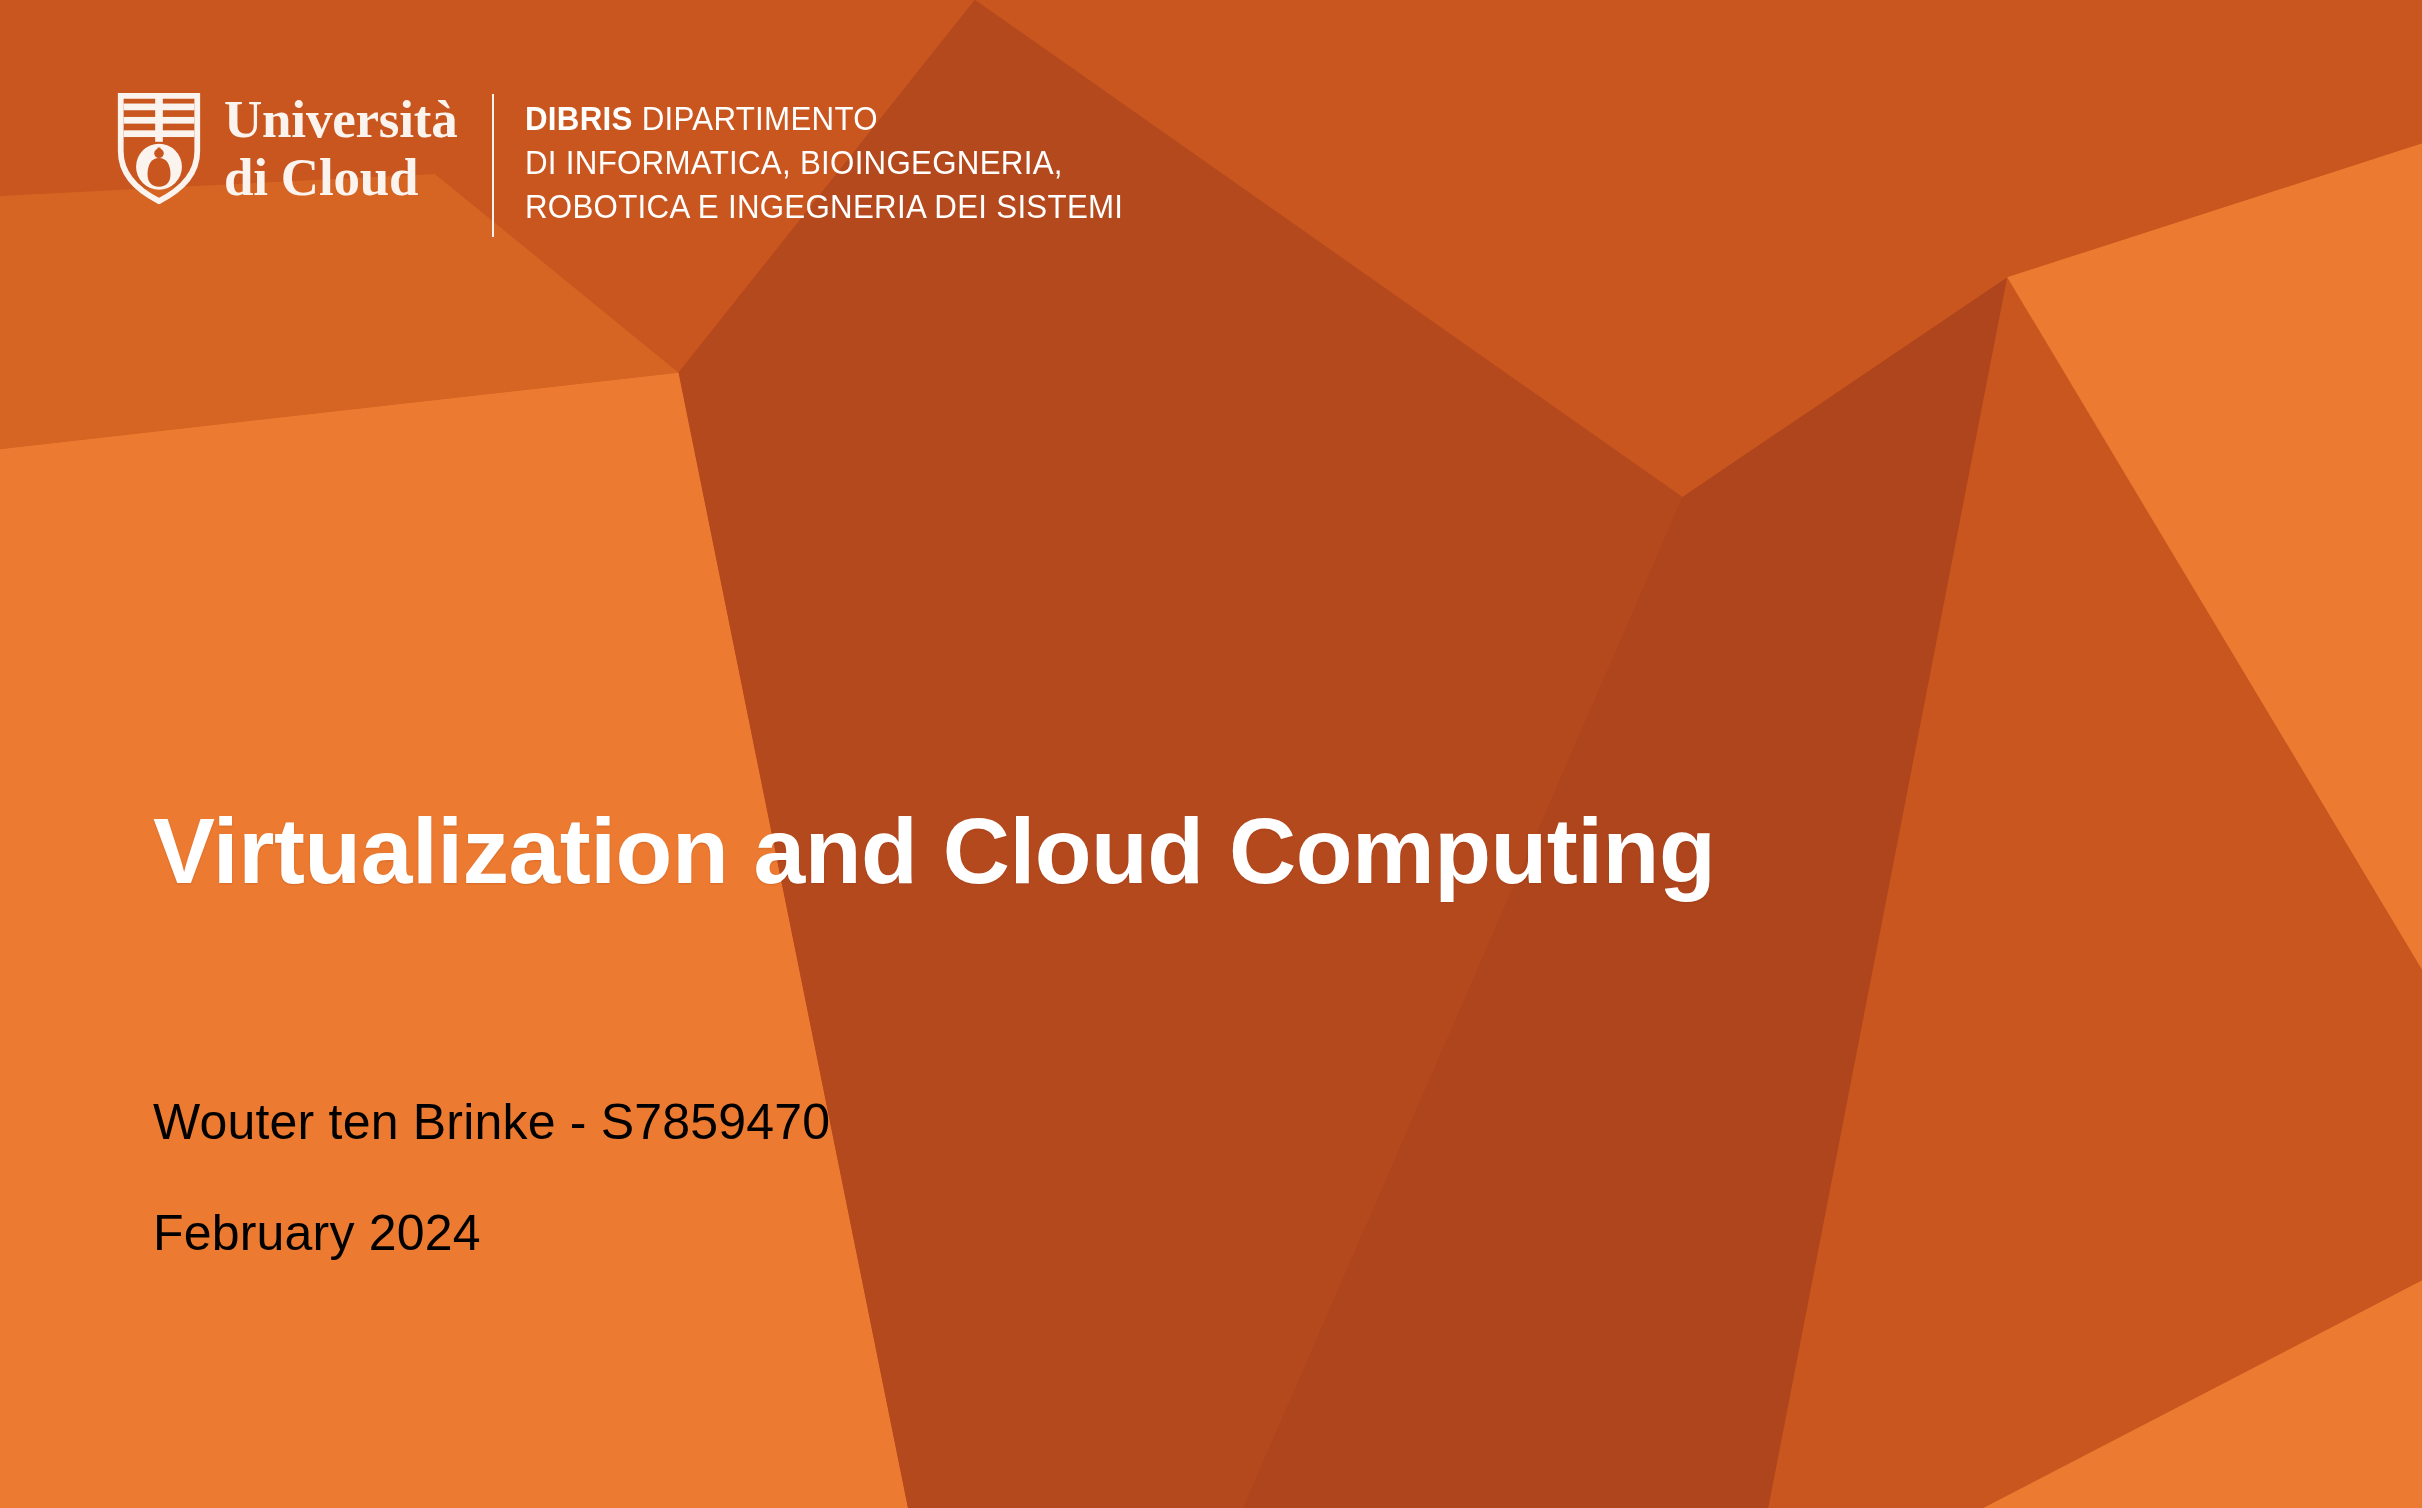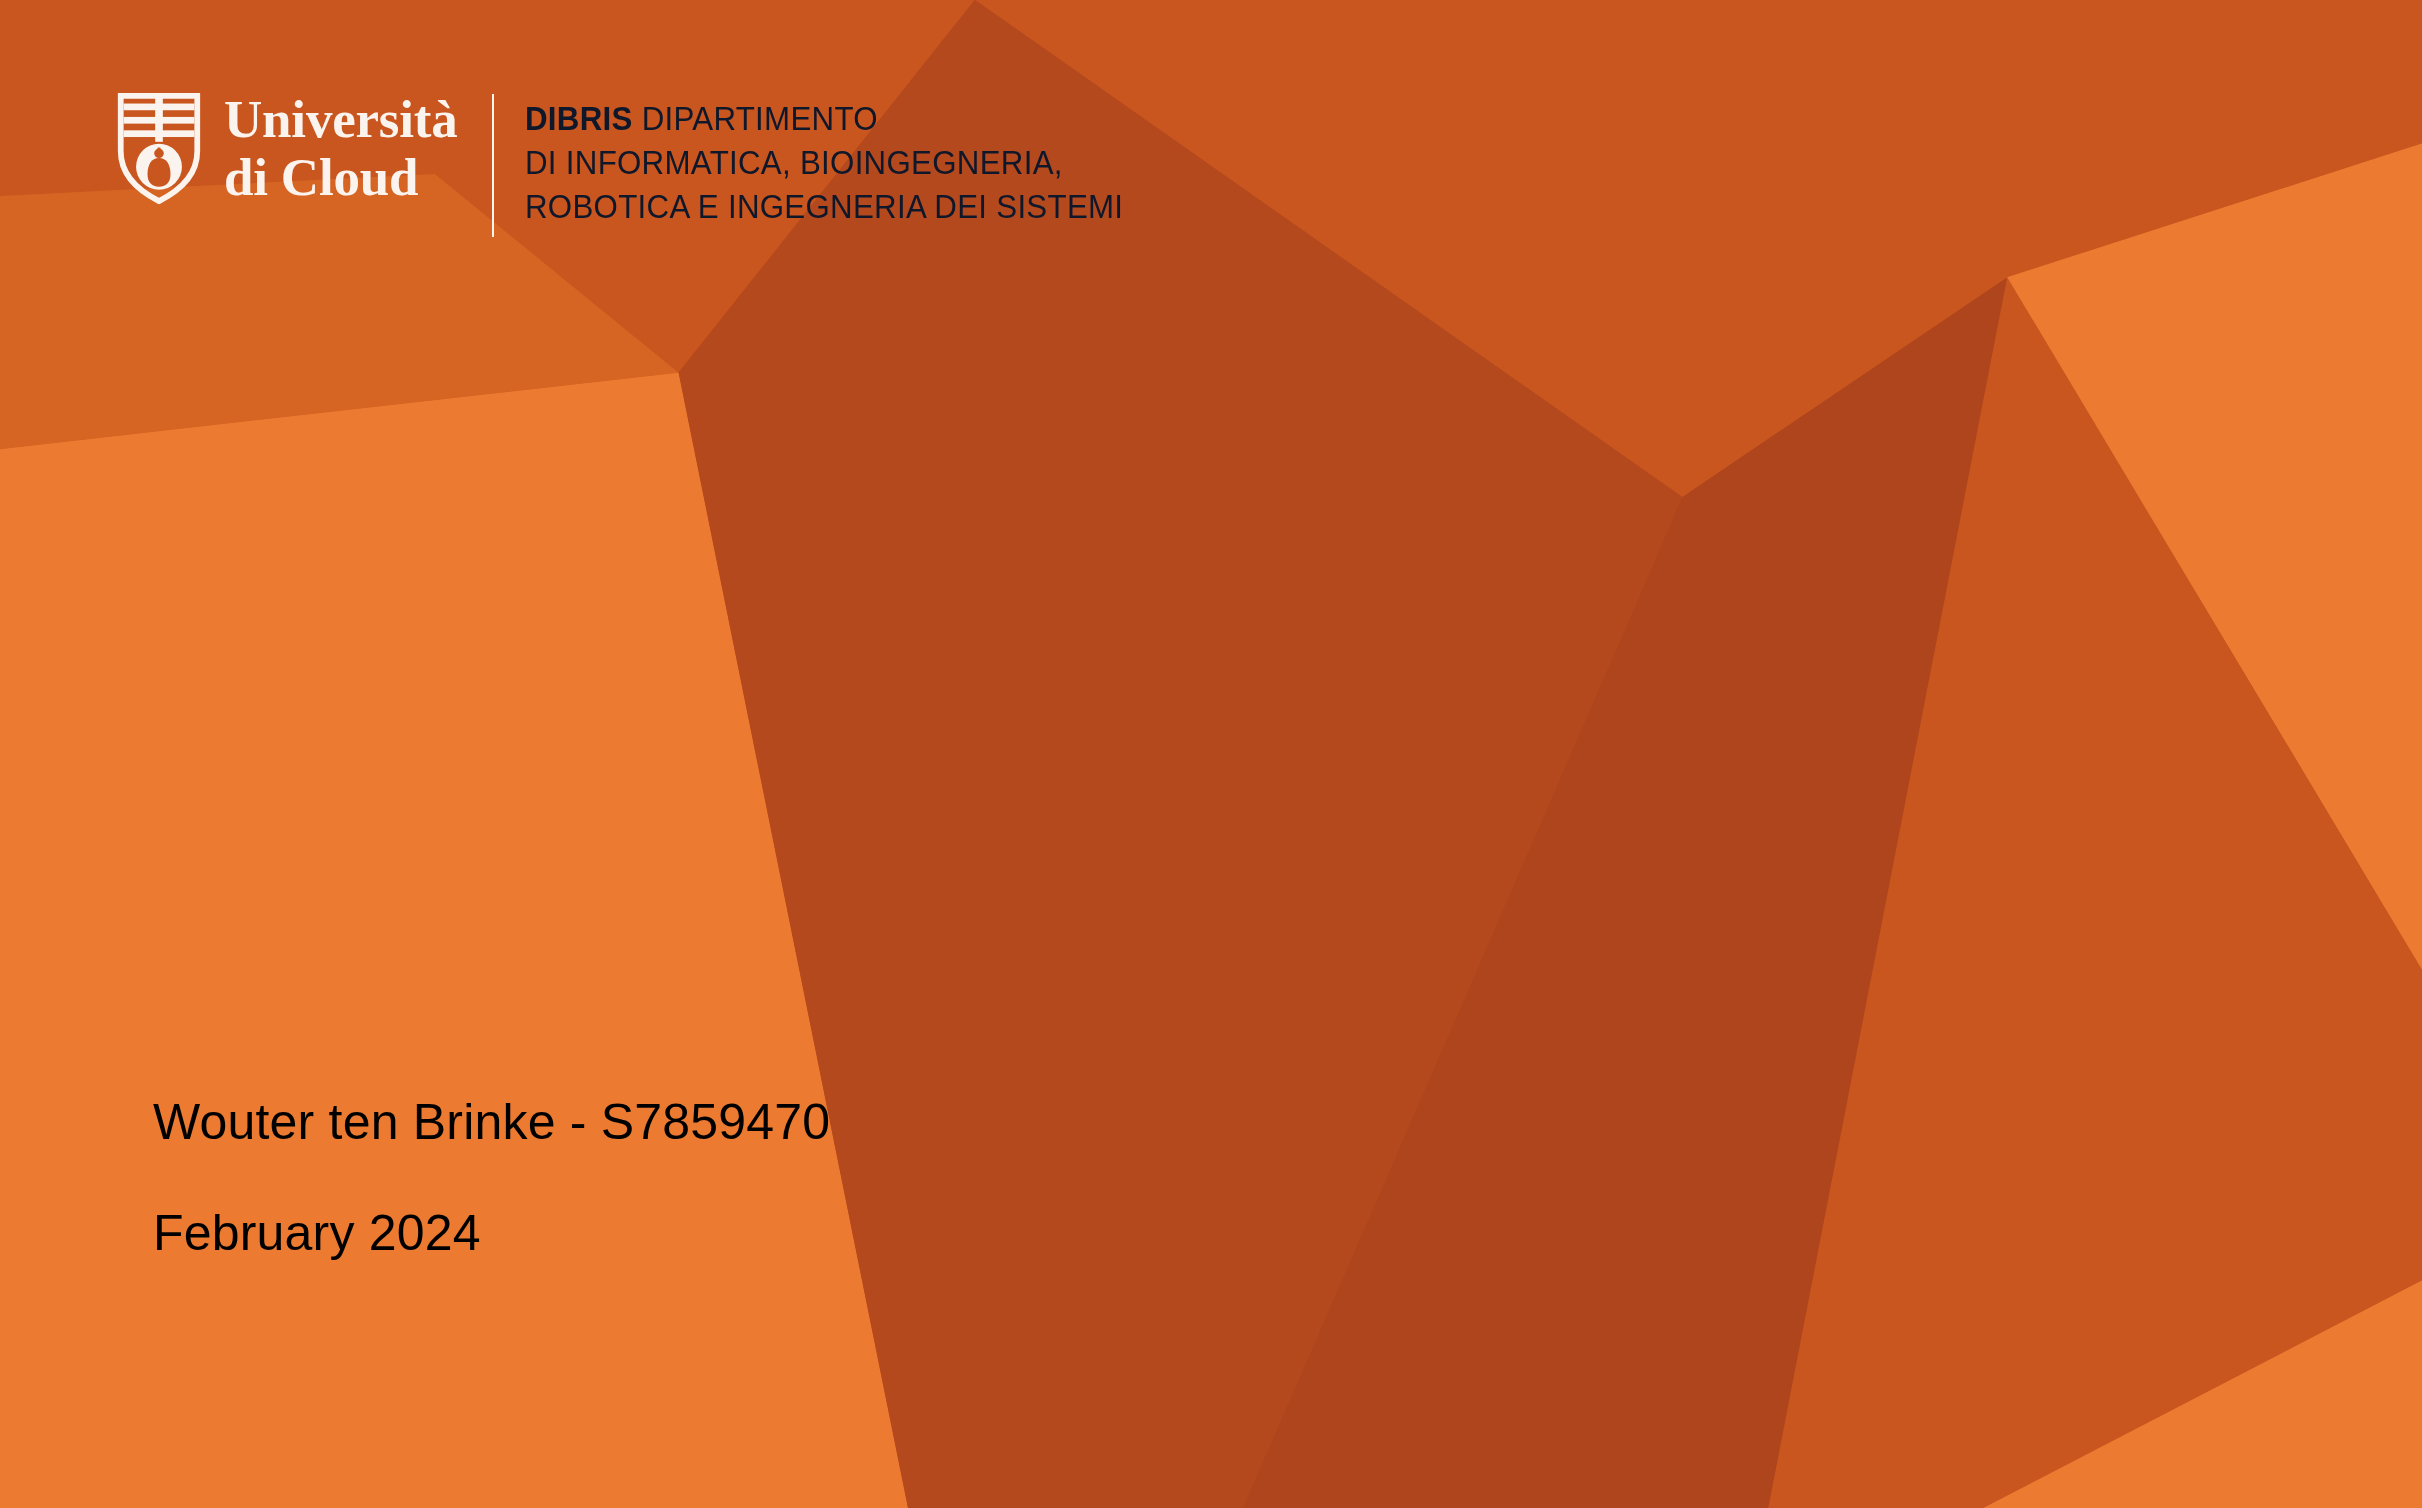--- a/index.html
+++ b/index.html
@@ -51,21 +51,21 @@
     width:2.9px;
     height:143px;
     background:#FBF4EE;
     margin:0 31px 0 34px;
     flex:none;
     align-self:flex-start;
     margin-top:1.9px;
   }
 
   #dept {
-    color:#0f172a;
+    color:#ffffff;
     display:flex; flex-direction:column;
     padding-top:3.8px;
   }
   #dept .dline {
     font-size:34px;
     line-height:1.30;
     letter-spacing:0.3px;
     font-weight:400;
     white-space:nowrap;
     font-stretch:condensed;
@@ -185,20 +185,23 @@
 
     <div id="divider"></div>
 
     <div id="dept">
       <div class="dline"><b>DIBRIS</b><span> DIPARTIMENTO</span></div>
       <div class="dline">DI INFORMATICA, BIOINGEGNERIA,</div>
       <div class="dline">ROBOTICA E INGEGNERIA DEI SISTEMI</div>
     </div>
   </div>
 
+  <div id="titleblock">
+    <div id="slide-title">Virtualization and Cloud Computing</div>
+  </div>
 
   <div id="meta">
     <div id="author">Wouter ten Brinke - S7859470</div>
     <div id="date">February 2024</div>
   </div>
 
 </div>
 
 
 </body></html>

